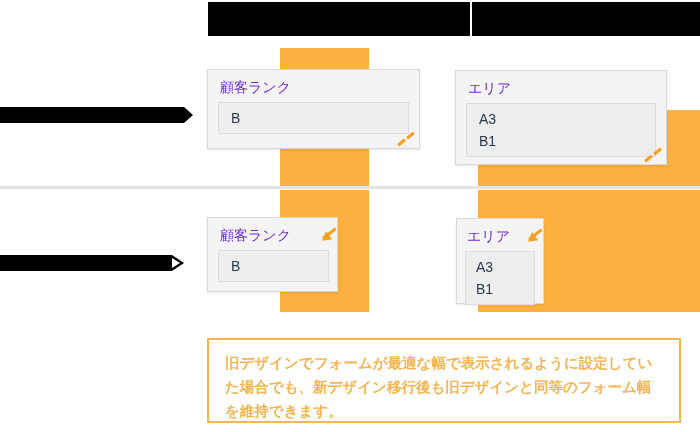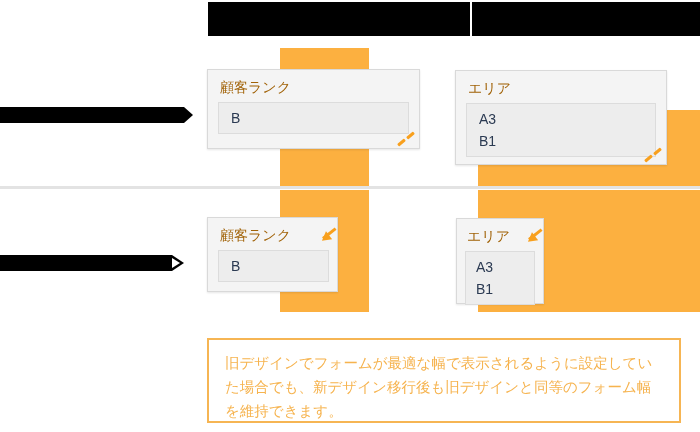--- a/index.html
+++ b/index.html
@@ -88,21 +88,21 @@
 
   
   .card {
     position: absolute;
     background: #f4f4f4;
     border: 1px solid #d9d9d9;
     box-sizing: border-box;
     box-shadow: 0 1px 2px rgba(0,0,0,0.10);
   }
   .card-label {
-    color: #a16207;
+    color: #6d28d9;
     font-size: 14px;
     line-height: 18px;
     padding: 8px 0 6px 12px;
     white-space: nowrap;
   }
   .field {
     background: #ededed;
     border: 1px solid #dcdcdc;
     box-sizing: border-box;
     margin: 0 10px 10px 10px;
@@ -181,21 +181,21 @@
     box-sizing: border-box;
     border: 2px solid #f6b553;
     background: #ffffff;
   }
   #caption p {
     margin: 0;
     padding: 11px 16px 0 16px;
     color: #f6b34e;
     font-size: 14.5px;
     line-height: 24px;
-    font-weight: normal;
+    font-weight: bold;
     letter-spacing: 0px;
   }
 </style>
 </head>
 <body>
 
 <div id="stage">
 
   <div class="redact" id="redact-title-left"></div>
   <div class="redact" id="redact-title-right"></div>

